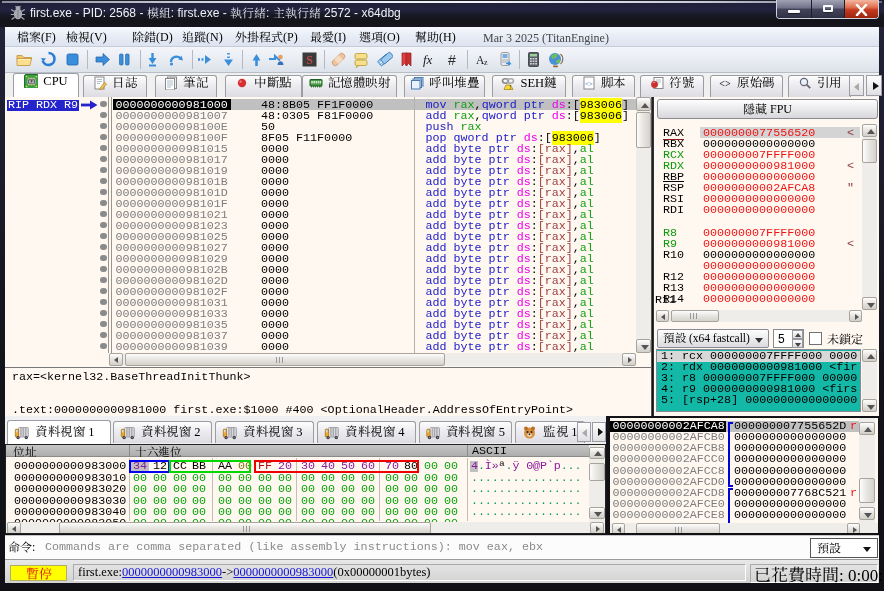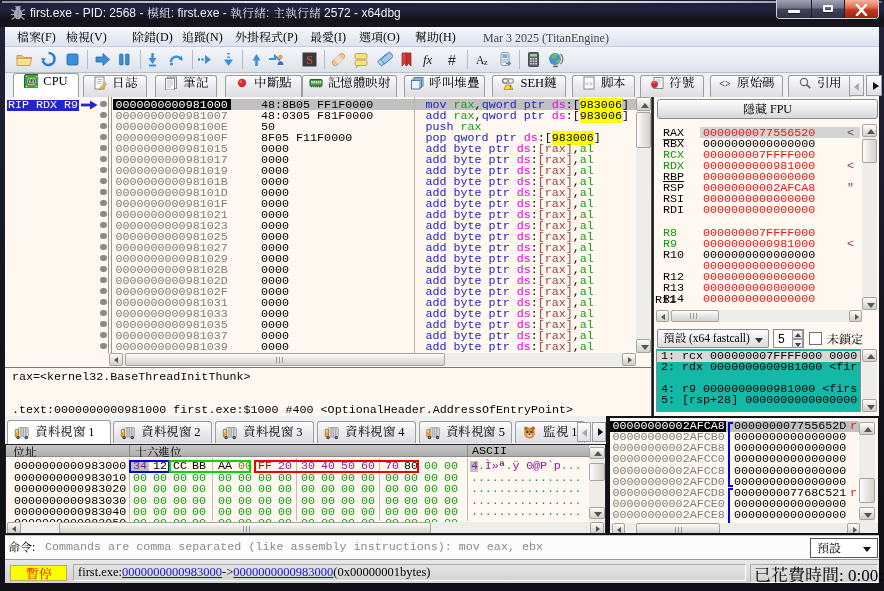--- a/index.html
+++ b/index.html
@@ -599,20 +599,21 @@
           <use href="#u672A"></use>
         </svg><svg class="cj" viewBox="0 0 1000 1000">
           <use href="#u9396"></use>
         </svg><svg class="cj" viewBox="0 0 1000 1000">
           <use href="#u5B9A"></use>
         </svg></div>
       <div class="abs" style="left:2px;top:252px;width:205px;height:63px;border:1px solid #8a8a92;background:#14b8a6;overflow:hidden">
         <div class="abs" style="left:0;top:1.0px;width:205px;height:11px;background:#d8d8d8"></div>
         <div class="abs m" style="left:4px;top:1.0px;color:#000">1: rcx 000000007FFFF000 0000</div>
         <div class="abs m" style="left:4px;top:12.1px;color:#000">2: rdx 0000000000981000 &lt;fir</div>
+        <div class="abs m" style="left:4px;top:23.2px;color:#000">3: r8 000000007FFFF000 00000</div>
         <div class="abs m" style="left:4px;top:34.3px;color:#000">4: r9 0000000000981000 &lt;firs</div>
         <div class="abs m" style="left:4px;top:45.4px;color:#000">5: [rsp+28] 0000000000000000</div>
       </div>
       <div class="abs sb" style="left:208px;top:252px;width:15px;height:63px"></div>
       <div class="sbtn" style="left:208px;top:252px;width:15px;height:13px">
         <div class="arr" style="left:3.5px;top:4px;border-left:4px solid transparent;border-right:4px solid transparent;border-bottom:5px solid #555"></div>
       </div>
       <div class="sbtn" style="left:208px;top:302px;width:15px;height:13px">
         <div class="arr" style="left:3.5px;top:4.5px;border-left:4px solid transparent;border-right:4px solid transparent;border-top:5px solid #555"></div>
       </div>

